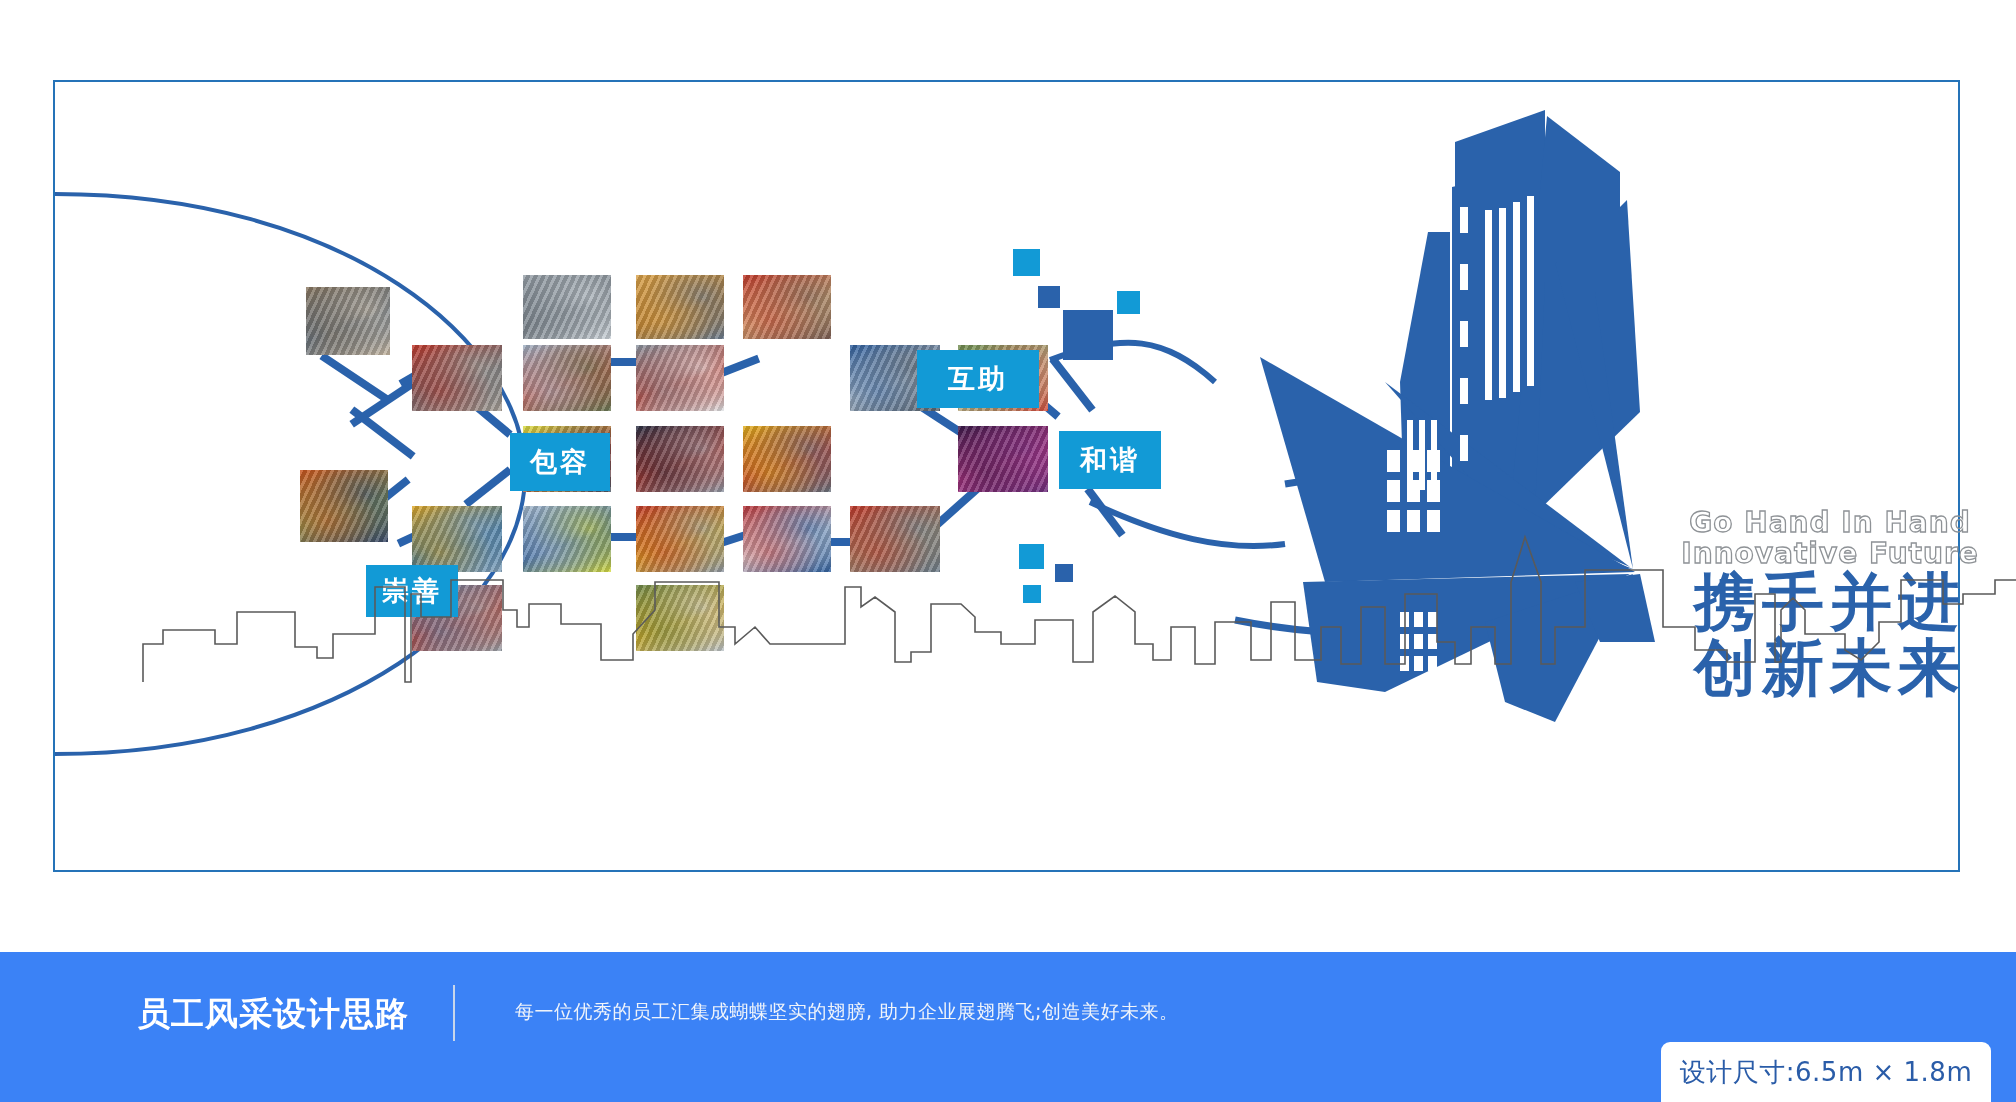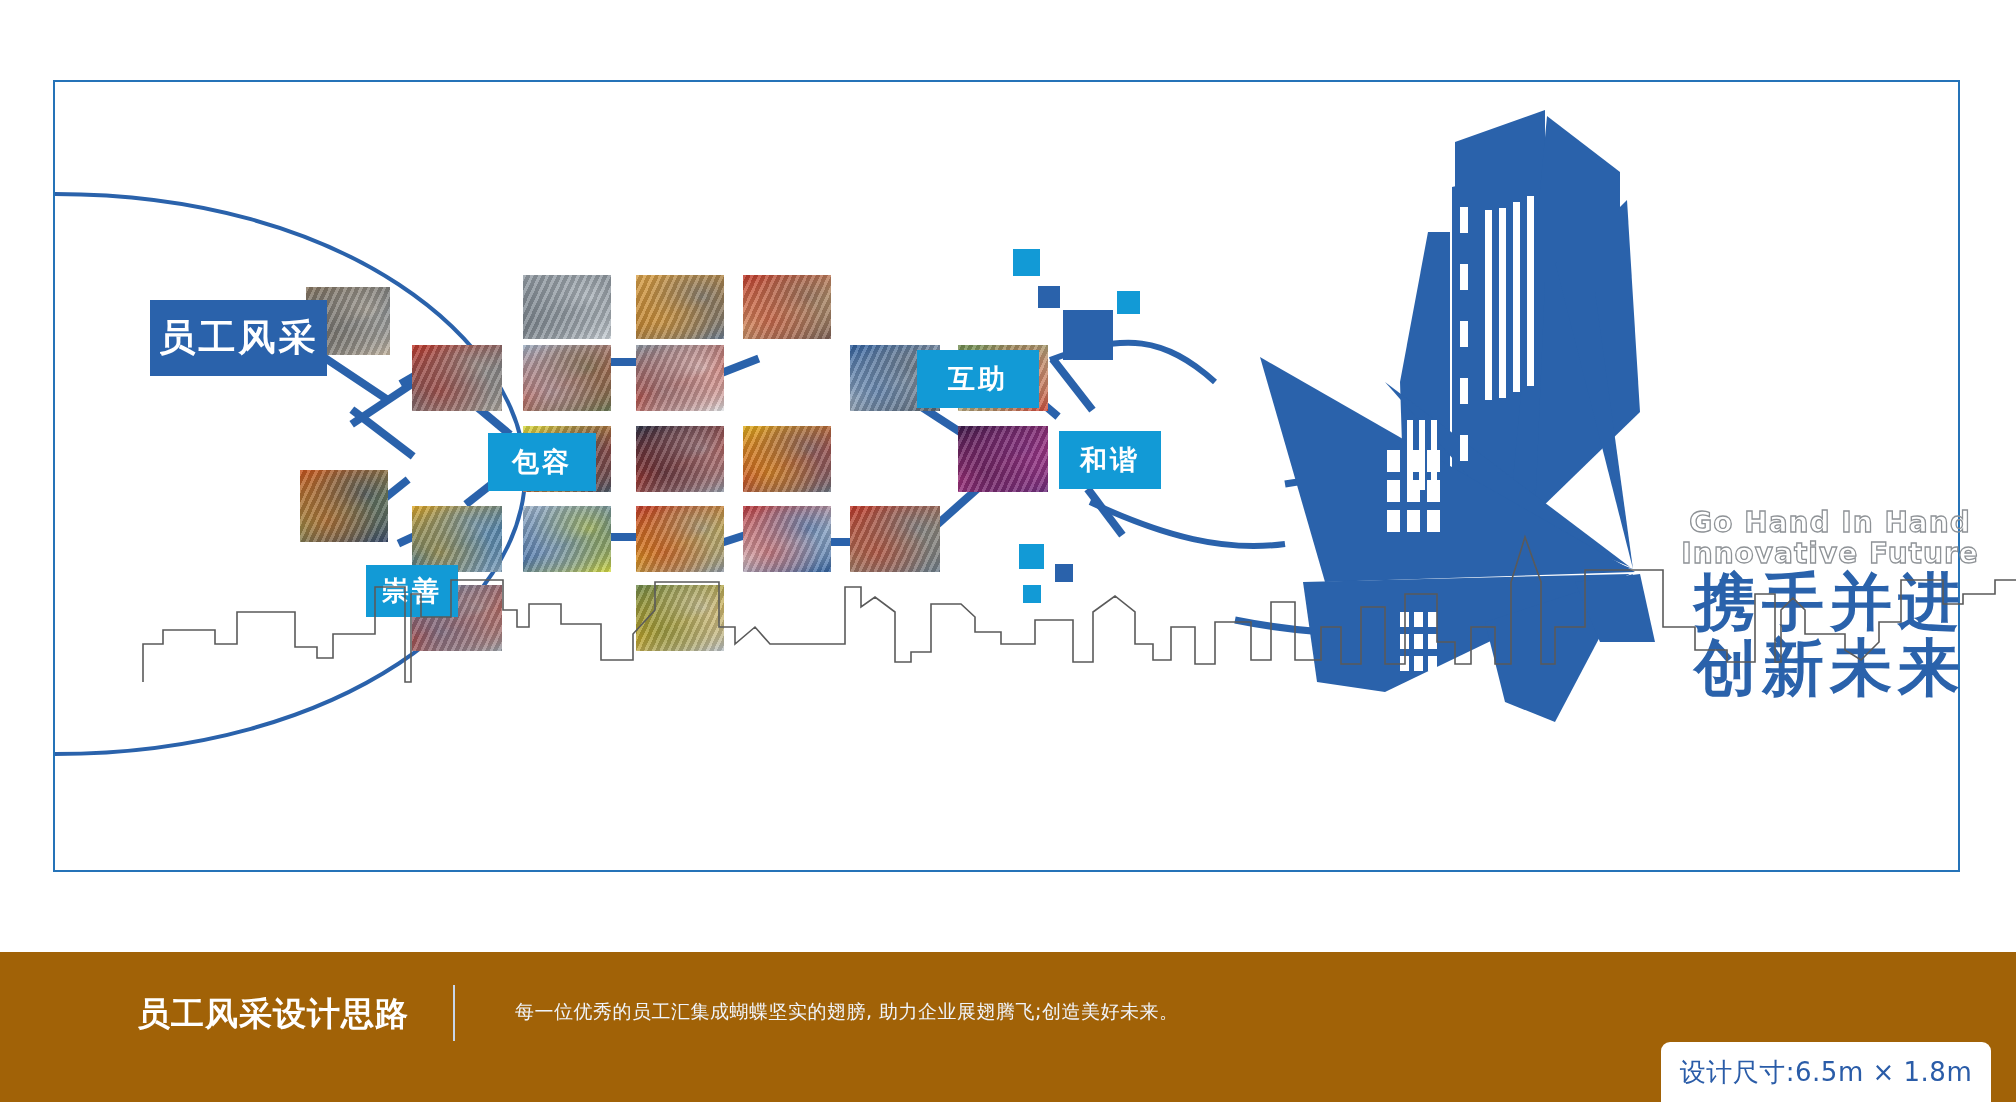--- a/index.html
+++ b/index.html
@@ -43,21 +43,21 @@
   .slogan-cn{
     color:#2a62ab;font-weight:bold;font-size:62px;line-height:66px;
     letter-spacing:6px;text-align:center;
     font-family:"DejaVu Sans","Liberation Sans",sans-serif;
     white-space:nowrap;
   }
 
   
   #bottombar{
     position:absolute;left:0;top:952px;width:2016px;height:150px;
-    background:#a16207;
+    background:#3b82f6;
   }
   #bar-title{
     position:absolute;left:137px;top:40px;
     color:#fff;font-weight:bold;font-size:33px;letter-spacing:1px;
     font-family:"DejaVu Sans","Liberation Sans",sans-serif;white-space:nowrap;
   }
   #bar-divider{
     position:absolute;left:453px;top:33px;width:2px;height:56px;background:#c8d6ea;
   }
   #bar-desc{
@@ -237,26 +237,23 @@
         <div class="sky" style="background: repeating-linear-gradient(115deg, rgba(255, 255, 255, 0.16) 0px, rgba(255, 255, 255, 0.16) 3px, rgba(0, 0, 0, 0.13) 3px, rgba(0, 0, 0, 0.13) 7px), radial-gradient(at 30% 70%, rgba(192, 57, 43, 0.6) 0%, transparent 60%), radial-gradient(at 75% 35%, rgba(111, 126, 140, 0.667) 0%, transparent 62%);"></div>
       </div>
       <div class="photo" style="left: 357px; top: 503px; width: 90px; height: 66px; background: linear-gradient(160deg, rgb(91, 143, 185) 0%, rgb(192, 57, 43) 55%, rgb(154, 163, 171) 100%);">
         <div class="sky" style="background: repeating-linear-gradient(115deg, rgba(255, 255, 255, 0.16) 0px, rgba(255, 255, 255, 0.16) 3px, rgba(0, 0, 0, 0.13) 3px, rgba(0, 0, 0, 0.13) 7px), radial-gradient(at 30% 70%, rgba(91, 143, 185, 0.6) 0%, transparent 60%), radial-gradient(at 75% 35%, rgba(154, 163, 171, 0.667) 0%, transparent 62%);"></div>
       </div>
       <div class="photo" style="left: 581px; top: 503px; width: 88px; height: 66px; background: linear-gradient(160deg, rgb(111, 138, 78) 0%, rgb(224, 176, 32) 55%, rgb(185, 194, 201) 100%);">
         <div class="sky" style="background: repeating-linear-gradient(115deg, rgba(255, 255, 255, 0.16) 0px, rgba(255, 255, 255, 0.16) 3px, rgba(0, 0, 0, 0.13) 3px, rgba(0, 0, 0, 0.13) 7px), radial-gradient(at 30% 70%, rgba(111, 138, 78, 0.6) 0%, transparent 60%), radial-gradient(at 75% 35%, rgba(185, 194, 201, 0.667) 0%, transparent 62%);"></div>
       </div>
     </div>
 
-  <div class="chip dark" id="main-title-chip" style="left:95px;top:218px;width:177px;height:76px;font-size:37px;">
-    <span>员工风采</span>
-  </div>
 
   <div id="chip-layer" class="layer">
-      <div class="chip light" style="left: 433px; top: 351px; width: 108px; height: 58px; font-size: 27px; align-items: center;">
+      <div class="chip light" style="left: 455px; top: 351px; width: 100px; height: 58px; font-size: 27px; align-items: center;">
         <span>包容</span>
       </div>
       <div class="chip light" style="left: 311px; top: 483px; width: 92px; height: 52px; font-size: 27px;">
         <span>崇善</span>
       </div>
       <div class="chip light" style="left: 862px; top: 268px; width: 122px; height: 58px; font-size: 27px;">
         <span>互助</span>
       </div>
       <div class="chip light" style="left: 1004px; top: 349px; width: 102px; height: 58px; font-size: 27px;">
         <span>和谐</span>

